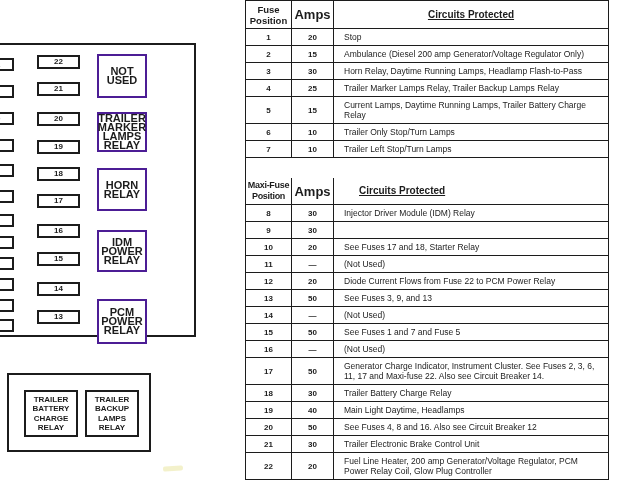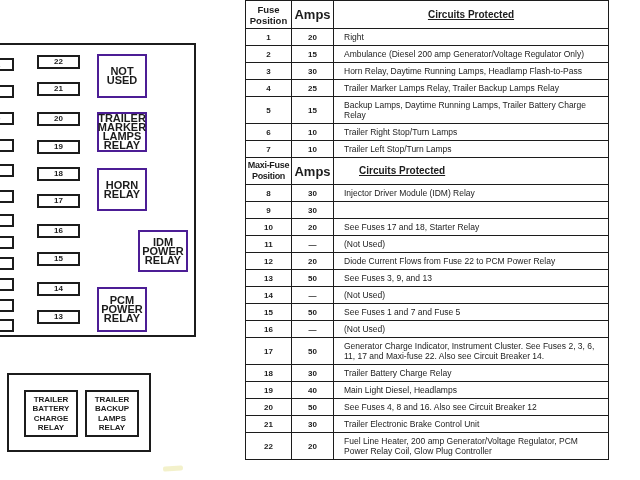--- a/index.html
+++ b/index.html
@@ -55,21 +55,21 @@
   .c0,.c1{
     border-right:1.5px solid #1c1c1c;justify-content:center;text-align:center;
     font-weight:bold;font-size:8px;padding:1px 1px;
   }
   .c2{font-size:8.5px;line-height:10px;padding:3px 6px 3px 10px;}
   .thead{min-height:28px;}
   .thead .cell{font-weight:bold;text-align:center;}
   .thead .c0{font-size:9.5px;line-height:11px;}
   .thead .c1{font-size:13px;}
   .thead .c2{font-size:10px;justify-content:center;padding:0;text-decoration:underline;}
-  .maxi-head{min-height:27px;}
+  .maxi-head{min-height:27px;margin-top:20px;}
   .maxi-head .c0{font-size:9px;letter-spacing:-0.3px;line-height:11px;}
   .maxi-head .c2{justify-content:flex-start;padding-left:25px;}
 </style>
 </head>
 <body>
 
 <div class="panel-box">
   <div>
       <div class="fuse-box left-fuse" style="top: 13px;">12</div>
       <div class="fuse-box left-fuse" style="top: 40px;">11</div>
@@ -98,24 +98,24 @@
     </div>
   <div>
       <div class="relay-box" style="top: 9px; height: 44px;">NOT
 USED</div>
       <div class="relay-box" style="top: 67px; height: 40px;">TRAILER
 MARKER
 LAMPS
 RELAY</div>
       <div class="relay-box" style="top: 123px; height: 43px;">HORN
 RELAY</div>
-      <div class="relay-box" style="top: 185px; height: 42px; margin-left: 41px;">IDM
+      <div class="relay-box" style="top: 185px; height: 42px;">IDM
 POWER
 RELAY</div>
-      <div class="relay-box" style="top: 242px; height: 45px;">PCM
+      <div class="relay-box" style="top: 254px; height: 45px;">PCM
 POWER
 RELAY</div>
     </div>
 </div>
 
 <div class="bottom-box">
     <div class="bottom-relay" style="left: 15px;">TRAILER
 BATTERY
 CHARGE
 RELAY</div>
@@ -129,46 +129,46 @@
 
 <div class="table-wrap">
     <div class="trow thead std-head">
       <div class="cell c0">Fuse Position</div>
       <div class="cell c1">Amps</div>
       <div class="cell c2">Circuits Protected</div>
     </div>
     <div class="trow">
       <div class="cell c0">1</div>
       <div class="cell c1">20</div>
-      <div class="cell c2">Right</div>
+      <div class="cell c2">Stop</div>
     </div>
     <div class="trow">
       <div class="cell c0">2</div>
       <div class="cell c1">15</div>
       <div class="cell c2">Ambulance (Diesel 200 amp Generator/Voltage Regulator Only)</div>
     </div>
     <div class="trow">
       <div class="cell c0">3</div>
       <div class="cell c1">30</div>
       <div class="cell c2">Horn Relay, Daytime Running Lamps, Headlamp Flash-to-Pass</div>
     </div>
     <div class="trow">
       <div class="cell c0">4</div>
       <div class="cell c1">25</div>
       <div class="cell c2">Trailer Marker Lamps Relay, Trailer Backup Lamps Relay</div>
     </div>
     <div class="trow">
       <div class="cell c0">5</div>
       <div class="cell c1">15</div>
-      <div class="cell c2">Backup Lamps, Daytime Running Lamps, Trailer Battery Charge Relay</div>
+      <div class="cell c2">Current Lamps, Daytime Running Lamps, Trailer Battery Charge Relay</div>
     </div>
     <div class="trow">
       <div class="cell c0">6</div>
       <div class="cell c1">10</div>
-      <div class="cell c2">Trailer Right Stop/Turn Lamps</div>
+      <div class="cell c2">Trailer Only Stop/Turn Lamps</div>
     </div>
     <div class="trow">
       <div class="cell c0">7</div>
       <div class="cell c1">10</div>
       <div class="cell c2">Trailer Left Stop/Turn Lamps</div>
     </div>
     <div class="trow thead maxi-head">
       <div class="cell c0">Maxi-Fuse Position</div>
       <div class="cell c1">Amps</div>
       <div class="cell c2">Circuits Protected</div>
@@ -223,21 +223,21 @@
       <div class="cell c2">Generator Charge Indicator, Instrument Cluster.  See Fuses 2, 3, 6, 11, 17 and Maxi-fuse 22.  Also see Circuit Breaker 14.</div>
     </div>
     <div class="trow">
       <div class="cell c0">18</div>
       <div class="cell c1">30</div>
       <div class="cell c2">Trailer Battery Charge Relay</div>
     </div>
     <div class="trow">
       <div class="cell c0">19</div>
       <div class="cell c1">40</div>
-      <div class="cell c2">Main Light Diesel, Headlamps</div>
+      <div class="cell c2">Main Light Daytime, Headlamps</div>
     </div>
     <div class="trow">
       <div class="cell c0">20</div>
       <div class="cell c1">50</div>
       <div class="cell c2">See Fuses 4, 8 and 16. Also see Circuit Breaker 12</div>
     </div>
     <div class="trow">
       <div class="cell c0">21</div>
       <div class="cell c1">30</div>
       <div class="cell c2">Trailer Electronic Brake Control Unit</div>

